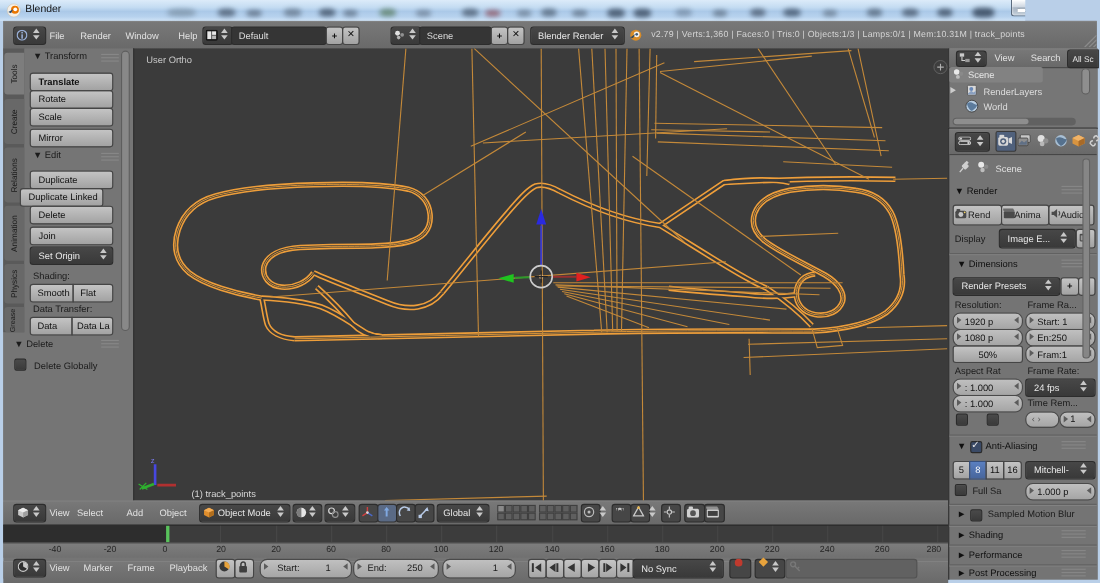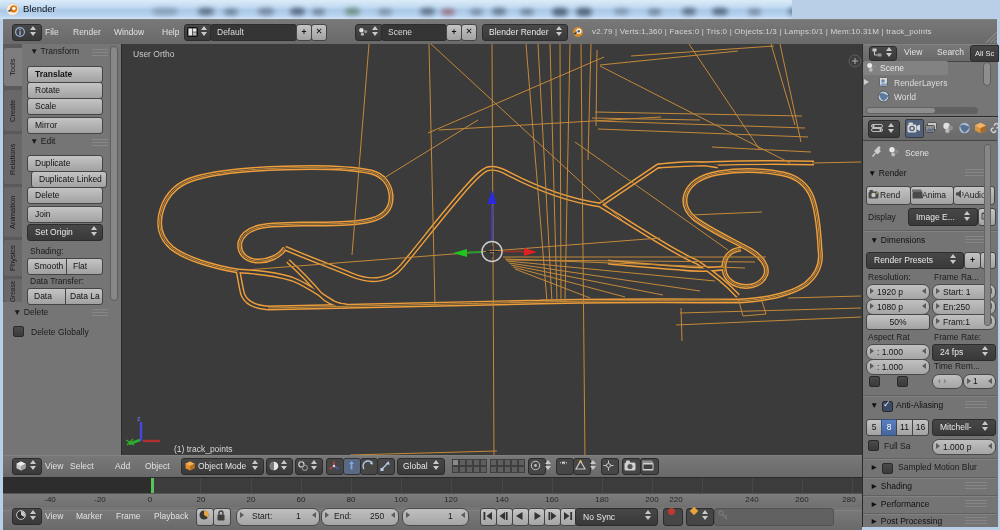--- a/index.html
+++ b/index.html
@@ -1,19 +1,19 @@
 <!DOCTYPE html>
 <html><head>
 <meta charset="utf-8">
 <style>
 html,body{margin:0;padding:0;}
 body{width:1000px;height:530px;position:relative;overflow:hidden;font-family:"Liberation Sans",sans-serif;background:#b9cfe8;}
 .abs{position:absolute;}
 
-#titlebar{left:0;top:0;width:792px;height:19px;background:linear-gradient(#dcebf9 0%,#c4dcf2 35%,#abc9e8 55%,#b7d2ee 80%,#cfe3f6 100%);overflow:hidden;}
+#titlebar{left:0;top:0;width:932px;height:19px;background:linear-gradient(#dcebf9 0%,#c4dcf2 35%,#abc9e8 55%,#b7d2ee 80%,#cfe3f6 100%);overflow:hidden;}
 .blob{position:absolute;filter:blur(2.5px);border-radius:40%;opacity:0.8;}
 .capbtn{position:absolute;top:0;height:14px;border:1px solid #5a6b7e;border-top:none;background:linear-gradient(#fdfeff,#cdd6e0 45%,#a7b4c2 50%,#c3cfda);box-shadow:inset 0 0 2px #fff;}
 #closebtn{background:linear-gradient(#f5b49b,#e06b4c 45%,#c23a1d 50%,#d4602e);}
 .capglyph{position:absolute;color:#fff;font-size:9px;font-weight:bold;text-shadow:0 0 2px #555;}
 
 #appbg{left:3px;top:19px;width:994px;height:507px;background:#757575;}
 .hdr{background:linear-gradient(#787878,#696969);border-top:1px solid #818181;border-bottom:1px solid #464646;}
 .menutxt{position:absolute;color:#e2e2e2;font-size:8.5px;line-height:10px;}
 .dk{position:absolute;background:linear-gradient(#474747,#393939);border:1px solid #2c2c2c;border-radius:3px;color:#e8e8e8;font-size:8.5px;}
 .dkfield{position:absolute;background:#353535;border:1px solid #2c2c2c;border-radius:3px;color:#dcdcdc;font-size:8.5px;}
@@ -269,21 +269,21 @@
 
 <div class="lbl" style="left:30px;top:46px;">▼ Transform</div>
 <div class="grip" style="left:92px;top:52px;width:16px;"></div>
 <div class="abs btn" style="left:27px;top:66px;width:74px;height:15px;"><span style="margin-left:7px;line-height:15px;font-weight:bold;">Translate</span></div>
 <div class="abs btn" style="left:27px;top:82px;width:74px;height:15px;"><span style="margin-left:7px;line-height:15px;">Rotate</span></div>
 <div class="abs btn" style="left:27px;top:98px;width:74px;height:15px;"><span style="margin-left:7px;line-height:15px;">Scale</span></div>
 <div class="abs btn" style="left:27px;top:117px;width:74px;height:15px;"><span style="margin-left:7px;line-height:15px;">Mirror</span></div>
 <div class="lbl" style="left:30px;top:136px;">▼ Edit</div>
 <div class="grip" style="left:92px;top:142px;width:16px;"></div>
 <div class="abs btn" style="left:27px;top:155px;width:74px;height:15px;"><span style="margin-left:7px;line-height:15px;">Duplicate</span></div>
-<div class="abs btn" style="left:31px;top:171px;width:74px;height:15px;"><span style="margin-left:7px;line-height:15px;">Duplicate Linked</span></div>
+<div class="abs btn" style="left:18px;top:171px;width:74px;height:15px;"><span style="margin-left:7px;line-height:15px;">Duplicate Linked</span></div>
 <div class="abs btn" style="left:27px;top:187px;width:74px;height:15px;"><span style="margin-left:7px;line-height:15px;">Delete</span></div>
 <div class="abs btn" style="left:27px;top:206px;width:74px;height:15px;"><span style="margin-left:7px;line-height:15px;">Join</span></div>
 <div class="abs dk" style="left:27px;top:224px;width:74px;height:15px;"><span style="margin-left:7px;line-height:15px;">Set Origin</span></div>
 <div class="updn" style="left:91px;top:226px;"></div>
 <div class="lbl" style="left:30px;top:246px;">Shading:</div>
 <div class="abs btn" style="left:27px;top:258px;width:38px;height:15px;border-radius:3px 0 0 3px;"><span style="margin-left:6px;line-height:15px;">Smooth</span></div>
 <div class="abs btn" style="left:66px;top:258px;width:35px;height:15px;border-radius:0 3px 3px 0;"><span style="margin-left:6px;line-height:15px;">Flat</span></div>
 <div class="lbl" style="left:30px;top:276px;">Data Transfer:</div>
 <div class="abs btn" style="left:27px;top:288px;width:37px;height:15px;border-radius:3px 0 0 3px;"><span style="margin-left:6px;line-height:15px;">Data</span></div>
 <div class="abs btn" style="left:65px;top:288px;width:36px;height:15px;border-radius:0 3px 3px 0;"><span style="margin-left:4px;line-height:15px;">Data La</span></div>
@@ -432,21 +432,21 @@
 <div class="rn" style="left:201px;">20</div>
 <div class="rn" style="left:251px;">20</div>
 <div class="rn" style="left:301px;">60</div>
 <div class="rn" style="left:351px;">80</div>
 <div class="rn" style="left:401px;">100</div>
 <div class="rn" style="left:451px;">120</div>
 <div class="rn" style="left:502px;">140</div>
 <div class="rn" style="left:552px;">160</div>
 <div class="rn" style="left:602px;">180</div>
 <div class="rn" style="left:652px;">200</div>
-<div class="rn" style="left:676px;">220</div>
+<div class="rn" style="left:702px;">220</div>
 <div class="rn" style="left:752px;">240</div>
 <div class="rn" style="left:802px;">260</div>
 <div class="rn" style="left:849px;">280</div>
 <style>.rn{position:absolute;top:495px;transform:translateX(-50%);font-size:8px;color:#252525;}</style>
 <div class="abs hdr" id="tlhdr" style="left:3px;top:510px;width:859px;height:20px;"></div>
 <div class="abs dk" style="left:12px;top:508px;width:28px;height:15px;"></div>
 <svg class="abs" style="left:16px;top:510px" width="10" height="10" viewBox="0 0 10 10">
     <circle cx="5" cy="5" r="4.4" fill="#2e2e2e" stroke="#c9c9c9" stroke-width="1"></circle>
     <path d="M5 5 L5 1 A4 4 0 0 1 8.5 7 Z" fill="#c9c9c9"></path>
   </svg>

